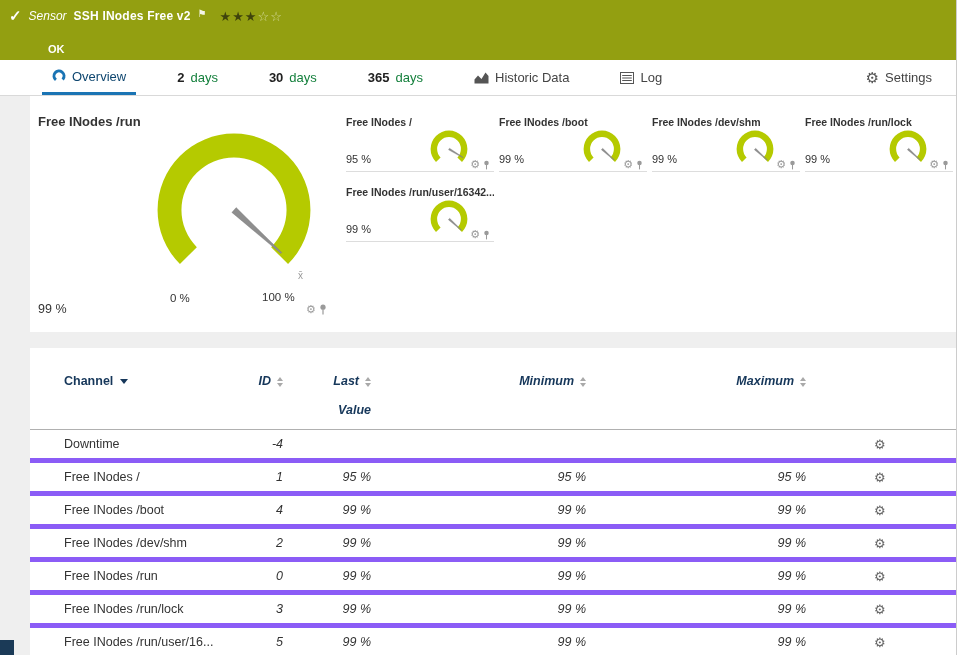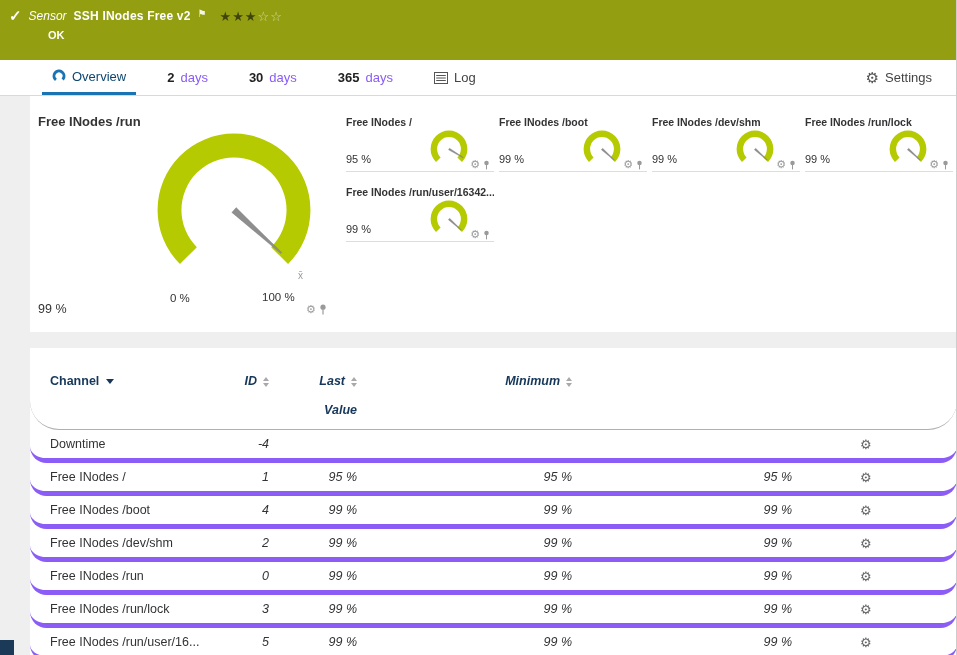--- a/index.html
+++ b/index.html
@@ -14,27 +14,27 @@
   
   .app-header { height:60px; background:#939f11; color:#fff; position:relative; }
   .hdr-line1 { display:flex; align-items:center; padding:7px 0 0 9px; gap:7px; }
   .check { font-size:15px; font-weight:bold; }
   .kind { font-style:italic; font-size:12px; }
   .sensor-title { font-size:12px; font-weight:bold; letter-spacing:.2px; }
   .flag { font-size:10px; align-self:flex-start; margin-top:1px; opacity:.9; cursor:pointer; }
   .stars { font-size:13px; letter-spacing:1px; margin-left:6px; cursor:pointer; }
   .stars .f { color:#3f430c; }
   .stars .e { color:#d4da9b; }
-  .hdr-status { position:absolute; left:48px; top:29px; font-size:11px; font-weight:bold; }
-  
-  .tabbar { height:36px; background:#fff; border-bottom:1px solid #d9d9d9; display:flex; align-items:stretch; padding-left:42px; gap:21px; }
+  .hdr-status { position:absolute; left:48px; top:43px; font-size:11px; font-weight:bold; }
+  
+  .tabbar { height:36px; background:#fff; border-bottom:1px solid #d9d9d9; display:flex; align-items:stretch; padding-left:42px; gap:31px; }
   .tab { display:flex; align-items:center; gap:6px; padding:0 10px; font-size:13px; color:#444; cursor:pointer; white-space:nowrap; }
   .tab.active { color:#0e466f; border-bottom:3px solid #1a74b4; }
   .tab .num { font-weight:bold; color:#222; }
-  .tab .days { color:#8b5cf6; }
+  .tab .days { color:#15803d; }
   .gear-glyph { font-size:15px; color:#555; line-height:1; }
   .tab-settings { margin-left:auto; margin-right:14px; }
   
   .panel-gauges { margin-left:30px; width:927px; height:236px; background:#fff; position:relative; }
   .pg-title { position:absolute; left:8px; top:18px; font-size:13px; font-weight:bold; color:#333; }
   .pg-svg { position:absolute; left:118px; top:28px; }
   .pg-min { position:absolute; left:140px; top:196px; font-size:11.5px; color:#333; }
   .pg-max { position:absolute; left:232px; top:195px; font-size:11.5px; color:#333; }
   .pg-value { position:absolute; left:8px; top:206px; font-size:12.5px; color:#333; }
   .pg-mean { position:absolute; left:268px; top:174px; font-size:10px; color:#999; }
@@ -46,21 +46,21 @@
   .pin-svg { cursor:pointer; }
   
   .sg-grid { position:absolute; left:316px; top:20px; display:grid; grid-template-columns:repeat(4,148px); column-gap:5px; row-gap:14px; }
   .sgauge { width:148px; height:56px; position:relative; border-bottom:1px solid #ddd; }
   .sg-title { font-size:10.5px; font-weight:bold; color:#333; white-space:nowrap; overflow:hidden; }
   .sg-value { position:absolute; left:0; bottom:6px; font-size:11px; color:#333; }
   .sg-svg { position:absolute; right:22px; top:10px; }
   .sg-icons { position:absolute; right:4px; bottom:1px; }
   
   .panel-table { margin-left:30px; margin-top:16px; width:927px; height:310px; background:#fff; }
-  .tgrid { display:grid; grid-template-columns:175px 44px 88px 215px 220px 1fr; align-items:center; padding-left:20px;border-radius:29px; }
+  .tgrid { display:grid; grid-template-columns:175px 44px 88px 215px 220px 1fr; align-items:center; padding-left:34px; }
   .thead { padding-top:26px; padding-bottom:12px; border-bottom:1px solid #b0b0b0; align-items:start; }
   .th { font-size:12.5px; font-weight:bold; color:#16375a; cursor:pointer; }
   .th.num, .td.num { text-align:right;font-style:italic; }
   .th-last .l2 { margin-top:15px; }
   .trow { height:33px; border-bottom:5px solid #8b5cf6; cursor:pointer; }
   .td { font-size:12.5px; color:#333; }
   .td-gear { padding-left:68px; text-align:left; }
   .row-gear { font-size:13px; color:#666; cursor:pointer; }
   .sorter { display:inline-flex; flex-direction:column; gap:2px; margin-left:6px; vertical-align:middle; }
   .s-up { width:0; height:0; border-left:3.5px solid transparent; border-right:3.5px solid transparent; border-bottom:4px solid #a9a9a9; }
@@ -95,20 +95,26 @@
   </div>
   <div class="tab">
     <span class="num">30</span>
     <span class="days">days</span>
   </div>
   <div class="tab">
     <span class="num">365</span>
     <span class="days">days</span>
   </div>
   <div class="tab">
+    <svg width="15" height="13" viewBox="0 0 15 13">
+        <path d="M0.5 12.5 L0.5 8.5 L4 4.5 L7.5 8 L11.5 1.5 L14.5 5 L14.5 12.5 Z" fill="#555"></path>
+      </svg>
+    <span>Historic Data</span>
+  </div>
+  <div class="tab">
     <svg width="14" height="12" viewBox="0 0 14 12">
       <rect x="0.5" y="0.5" width="13" height="11" fill="none" stroke="#555"></rect>
       <line x1="2.2" y1="3.5" x2="11.8" y2="3.5" stroke="#555"></line>
       <line x1="2.2" y1="6" x2="11.8" y2="6" stroke="#555"></line>
       <line x1="2.2" y1="8.5" x2="11.8" y2="8.5" stroke="#555"></line>
     </svg>
     <span>Log</span>
   </div>
   <div class="tab tab-settings">
     <span class="gear-glyph">⚙</span>
@@ -232,20 +238,24 @@
       <div class="l1"><span>Last</span><span class="sorter">
             <i class="s-up"></i>
             <i class="s-dn"></i>
           </span></div>
       <div class="l2">Value</div>
     </div>
     <div class="th num"><span>Minimum</span><span class="sorter">
           <i class="s-up"></i>
           <i class="s-dn"></i>
         </span></div>
+    <div class="th num"><span>Maximum</span><span class="sorter">
+          <i class="s-up"></i>
+          <i class="s-dn"></i>
+        </span></div>
     <div class="th"></div>
   </div>
 
   <div class="tgrid trow">
     <div class="td">Downtime</div>
     <div class="td num">-4</div>
     <div class="td num"></div>
     <div class="td num"></div>
     <div class="td num"></div>
     <div class="td td-gear"><span class="row-gear">⚙</span></div>

